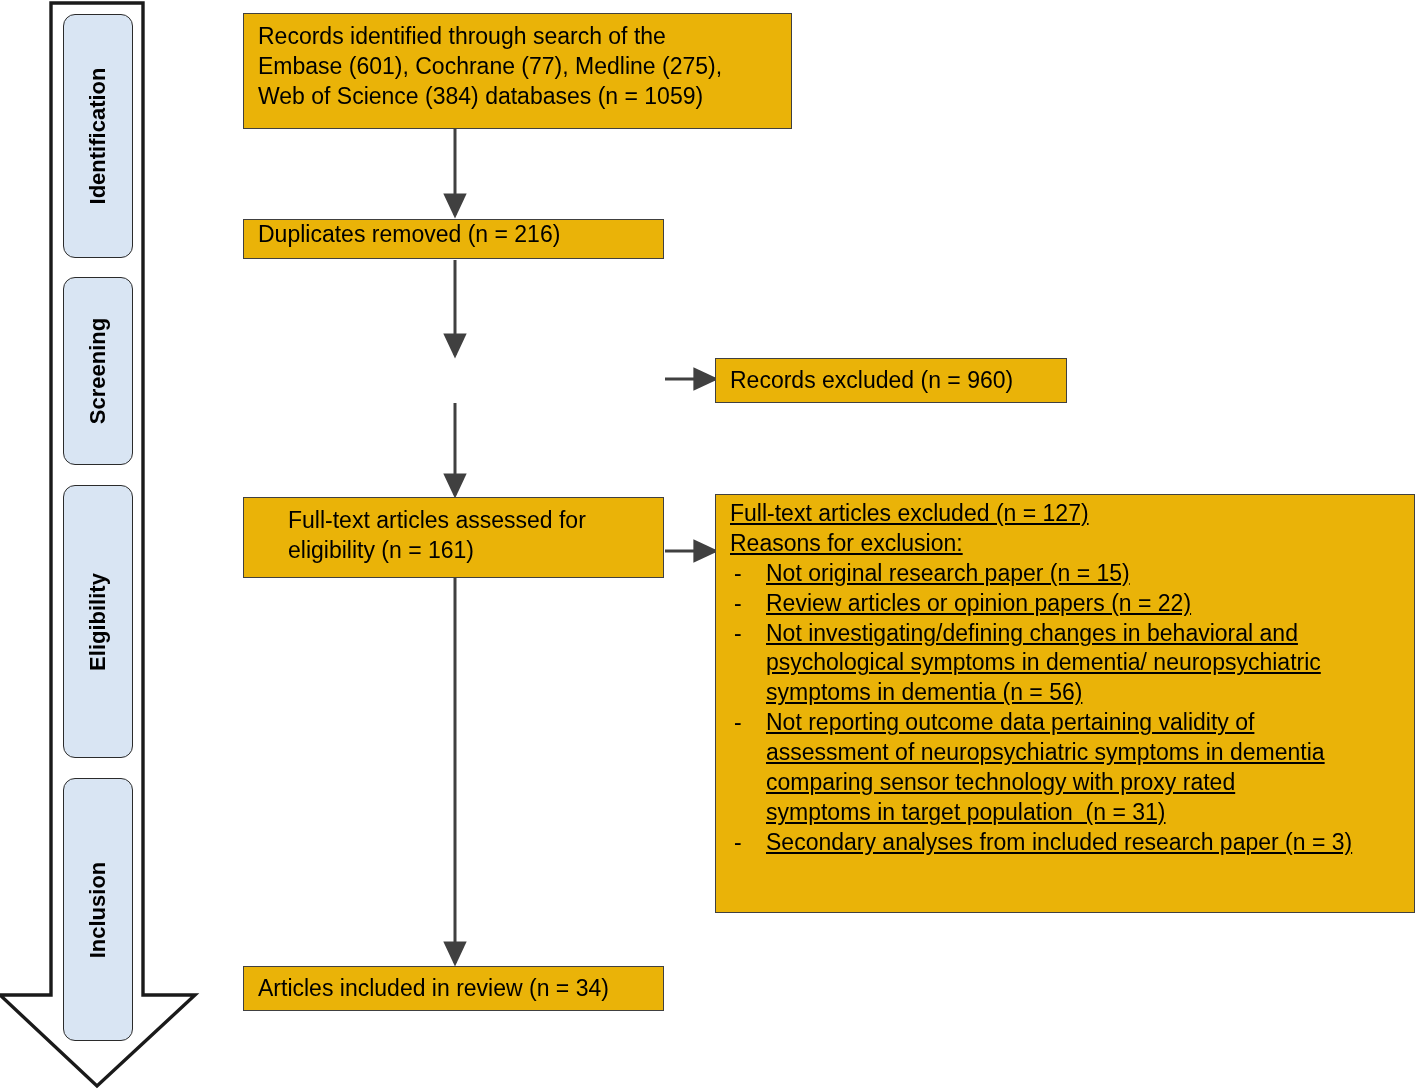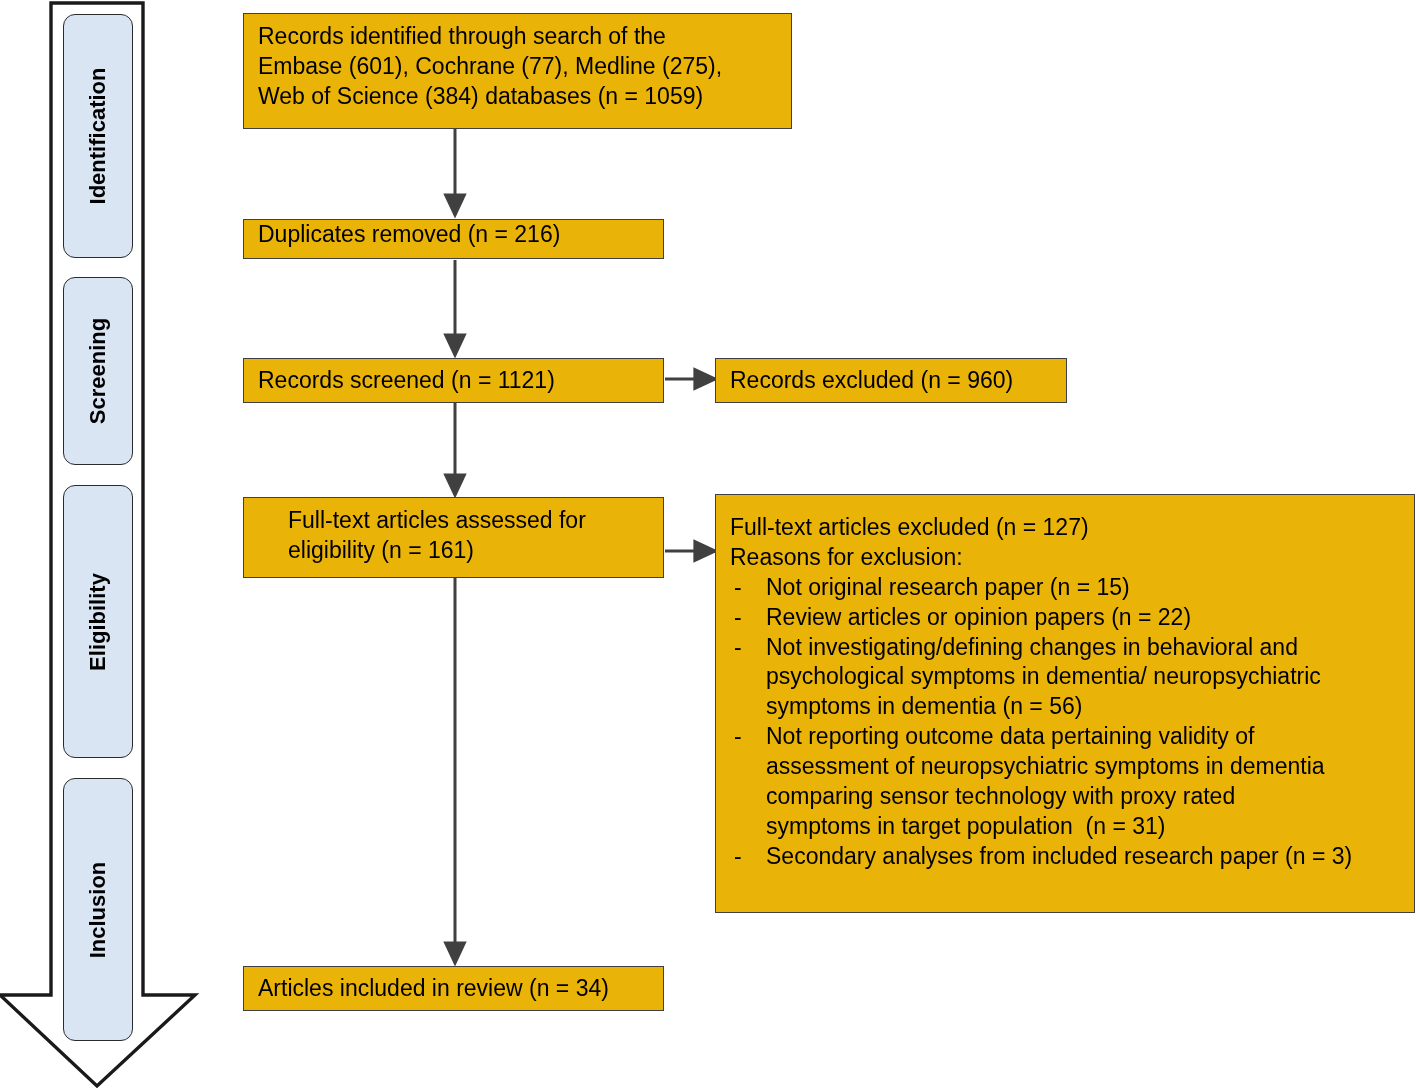--- a/index.html
+++ b/index.html
@@ -138,34 +138,31 @@
   <div class="flow-box" style="left:243px; top:13px; width:549px; height:116px;">
     <span class="line">Records identified through search of the</span>
     <span class="line">Embase (601), Cochrane (77), Medline (275),</span>
     <span class="line">Web of Science (384) databases (n = 1059)</span>
   </div>
 
   <div class="flow-box" style="left:243px; top:219px; width:421px; height:40px; display:flex; align-items:flex-end;">
     <span class="line">Duplicates removed (n = 216)</span>
   </div>
 
-  <div class="flow-box" style="left:243px; top:358px; width:421px; height:45px; display:flex; align-items:center;">
-    <span class="line">Records screened (n = 1121)</span>
-  </div>
 
   <div class="flow-box" style="left:715px; top:358px; width:352px; height:45px; display:flex; align-items:center;">
     <span class="line">Records excluded (n = 960)</span>
   </div>
 
   <div class="flow-box" style="left:243px; top:497px; width:421px; height:81px;padding-left:44px;">
     <span class="line">Full-text articles assessed for</span>
     <span class="line">eligibility (n = 161)</span>
   </div>
 
-  <div class="flow-box" style="left:715px; top:494px; width:700px; height:419px; padding:18px 8px 6px 14px;">
+  <div class="flow-box" style="left:715px; top:494px; width:700px; height:419px; padding:4px 8px 6px 14px;text-decoration:underline;">
     <span class="line">Full-text articles excluded (n = 127)</span>
     <span class="line">Reasons for exclusion:</span>
     <ul class="reasons-list">
       <li>
         <span class="dash">-</span>
         <span class="line">Not original research paper (n = 15)</span>
       </li>
       <li>
         <span class="dash">-</span>
         <span class="line">Review articles or opinion papers (n = 22)</span>

